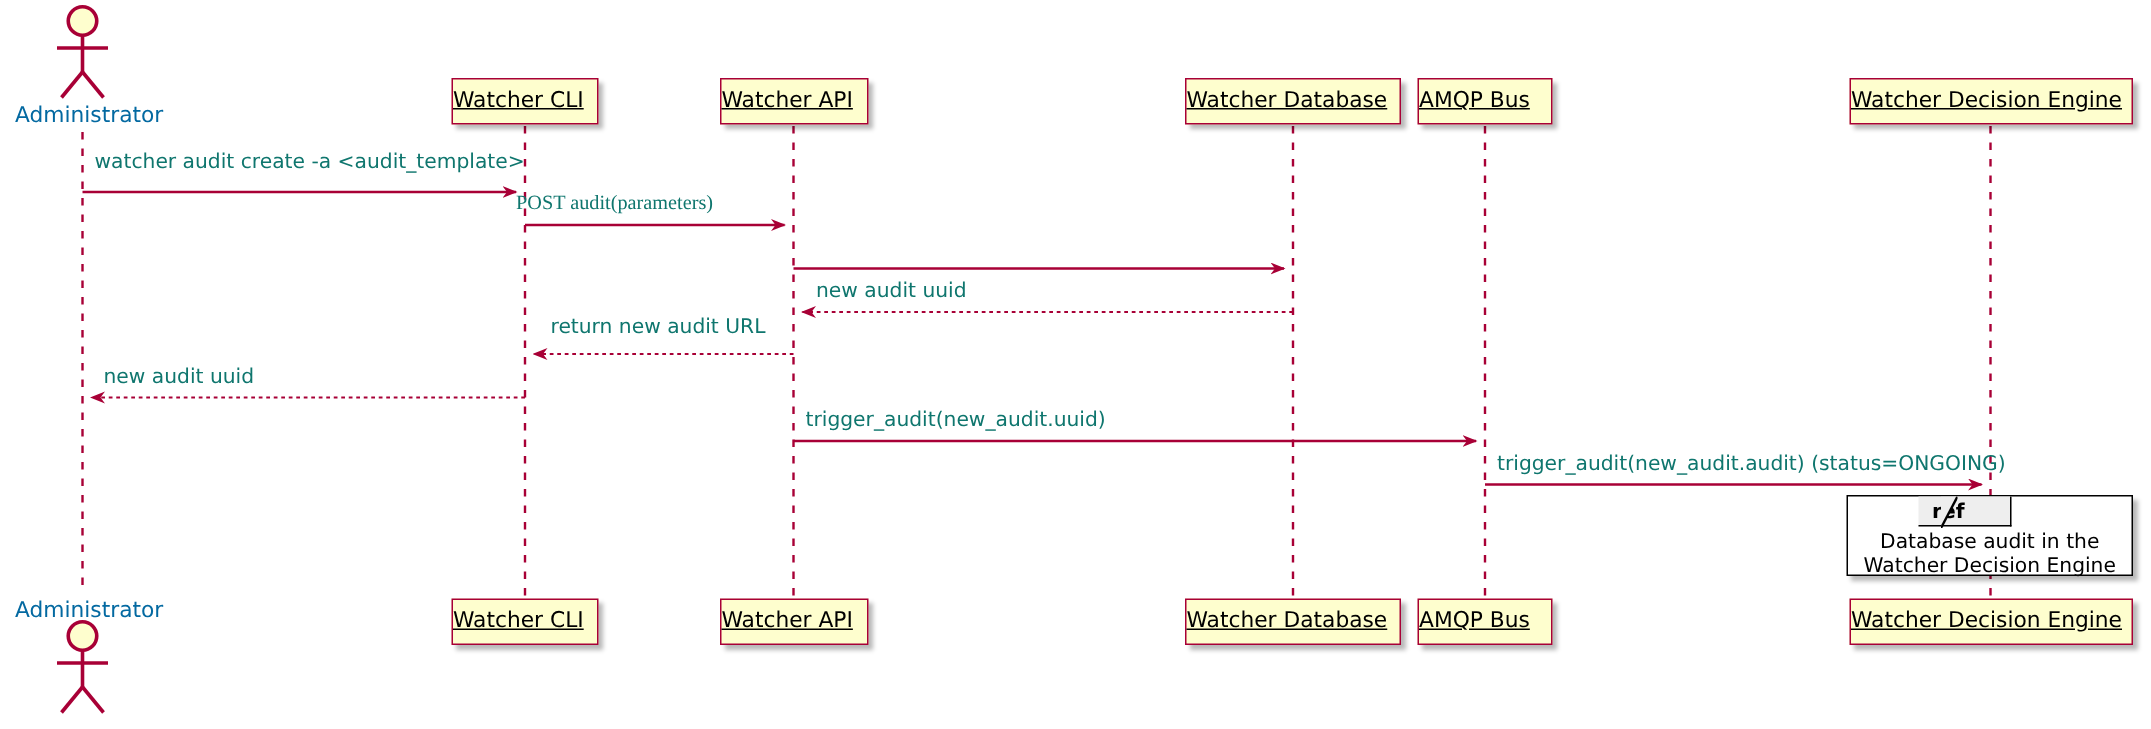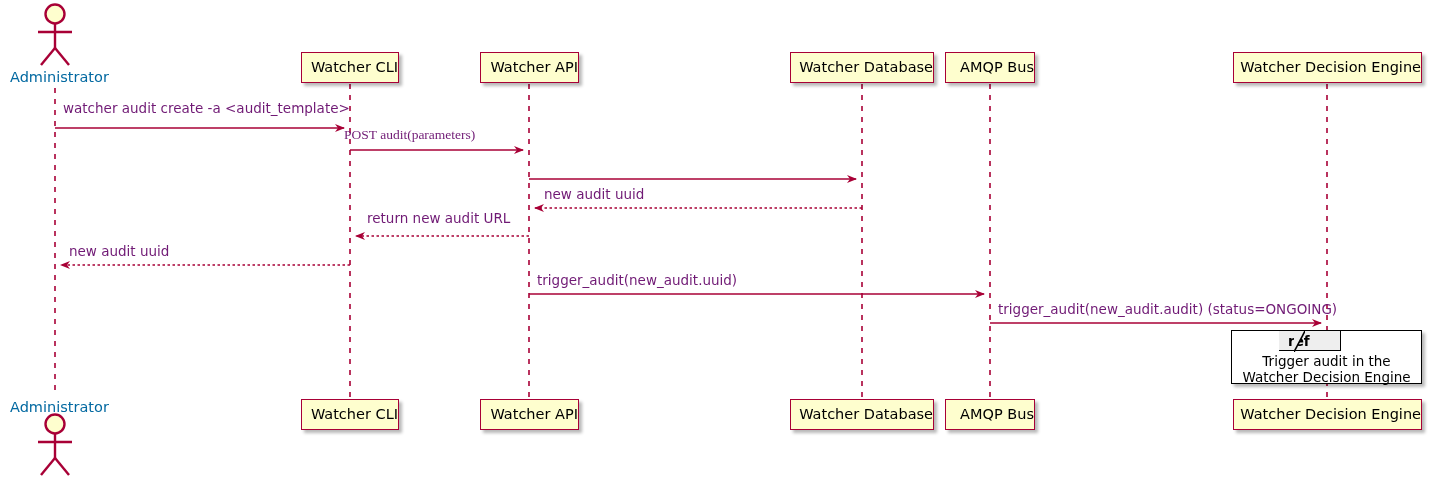--- a/index.html
+++ b/index.html
@@ -28,35 +28,36 @@
   .pbox {
     position: absolute;
     box-sizing: border-box;
     background: #FEFECE;
     border: 1.5px solid #A80036;
     color: #000000;
     font-size: 14.5px;
     line-height: 1;
     display: flex;
     align-items: center;
-    justify-content: flex-end;
+    justify-content: flex-start;
     box-shadow: 3px 3px 3px rgba(0,0,0,0.28);
     white-space: nowrap;
     letter-spacing: 0px;
+    text-decoration: underline;
   }
   .actor-label {
     position: absolute;
     font-size: 14.5px;
     color: #0369a1;
     white-space: nowrap;
   }
   .msg-label {
     position: absolute;
     font-size: 13.5px;
-    color: #701a75;
+    color: #0f766e;
     white-space: nowrap;
     line-height: 1;
   }
   .ref-box {
     position: absolute;
     box-sizing: border-box;
     background: #FFFFFF;
     border: 1.6px solid #000000;
     box-shadow: 3px 3px 3px rgba(0,0,0,0.28);
   }
@@ -215,18 +216,18 @@
   <div class="ref-box" style="left:1231px; top:330px; width:191px; height:54px;">
     <div class="ref-tab" style="width:62px;">
       <span>ref</span>
     </div>
     <svg class="ref-tab-cut" style="left:62px; top:0; width:11px; height:21px;" viewBox="0 0 11 21">
       <path d="M0,0 L11,0 L0,21 z" fill="#EEEEEE" stroke="none"></path>
       <path d="M11,0 L0,21" stroke="#000000" stroke-width="1.6" fill="none"></path>
       <path d="M11,0 L11,0" stroke="#000000" stroke-width="1.6"></path>
     </svg>
     <div class="ref-body">
-      <div>Trigger audit in the</div>
+      <div>Database audit in the</div>
       <div>Watcher Decision Engine</div>
     </div>
   </div>
 
 </div>
 
 </body></html>

